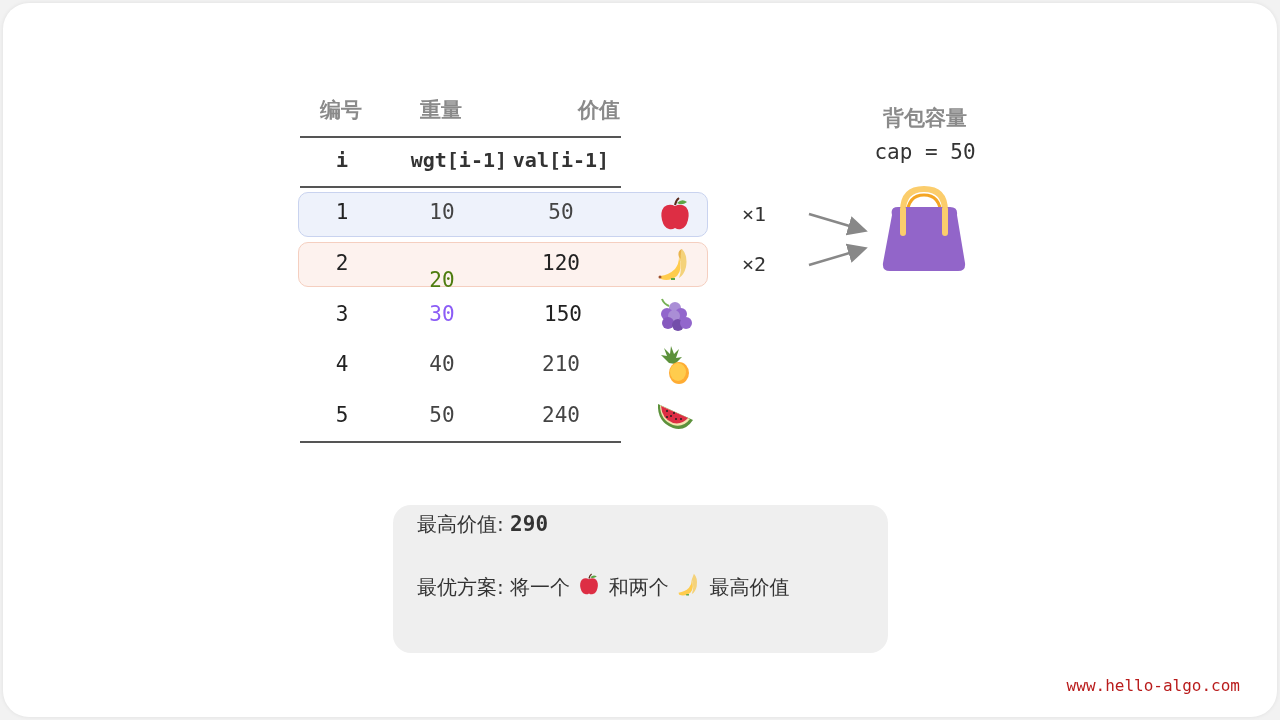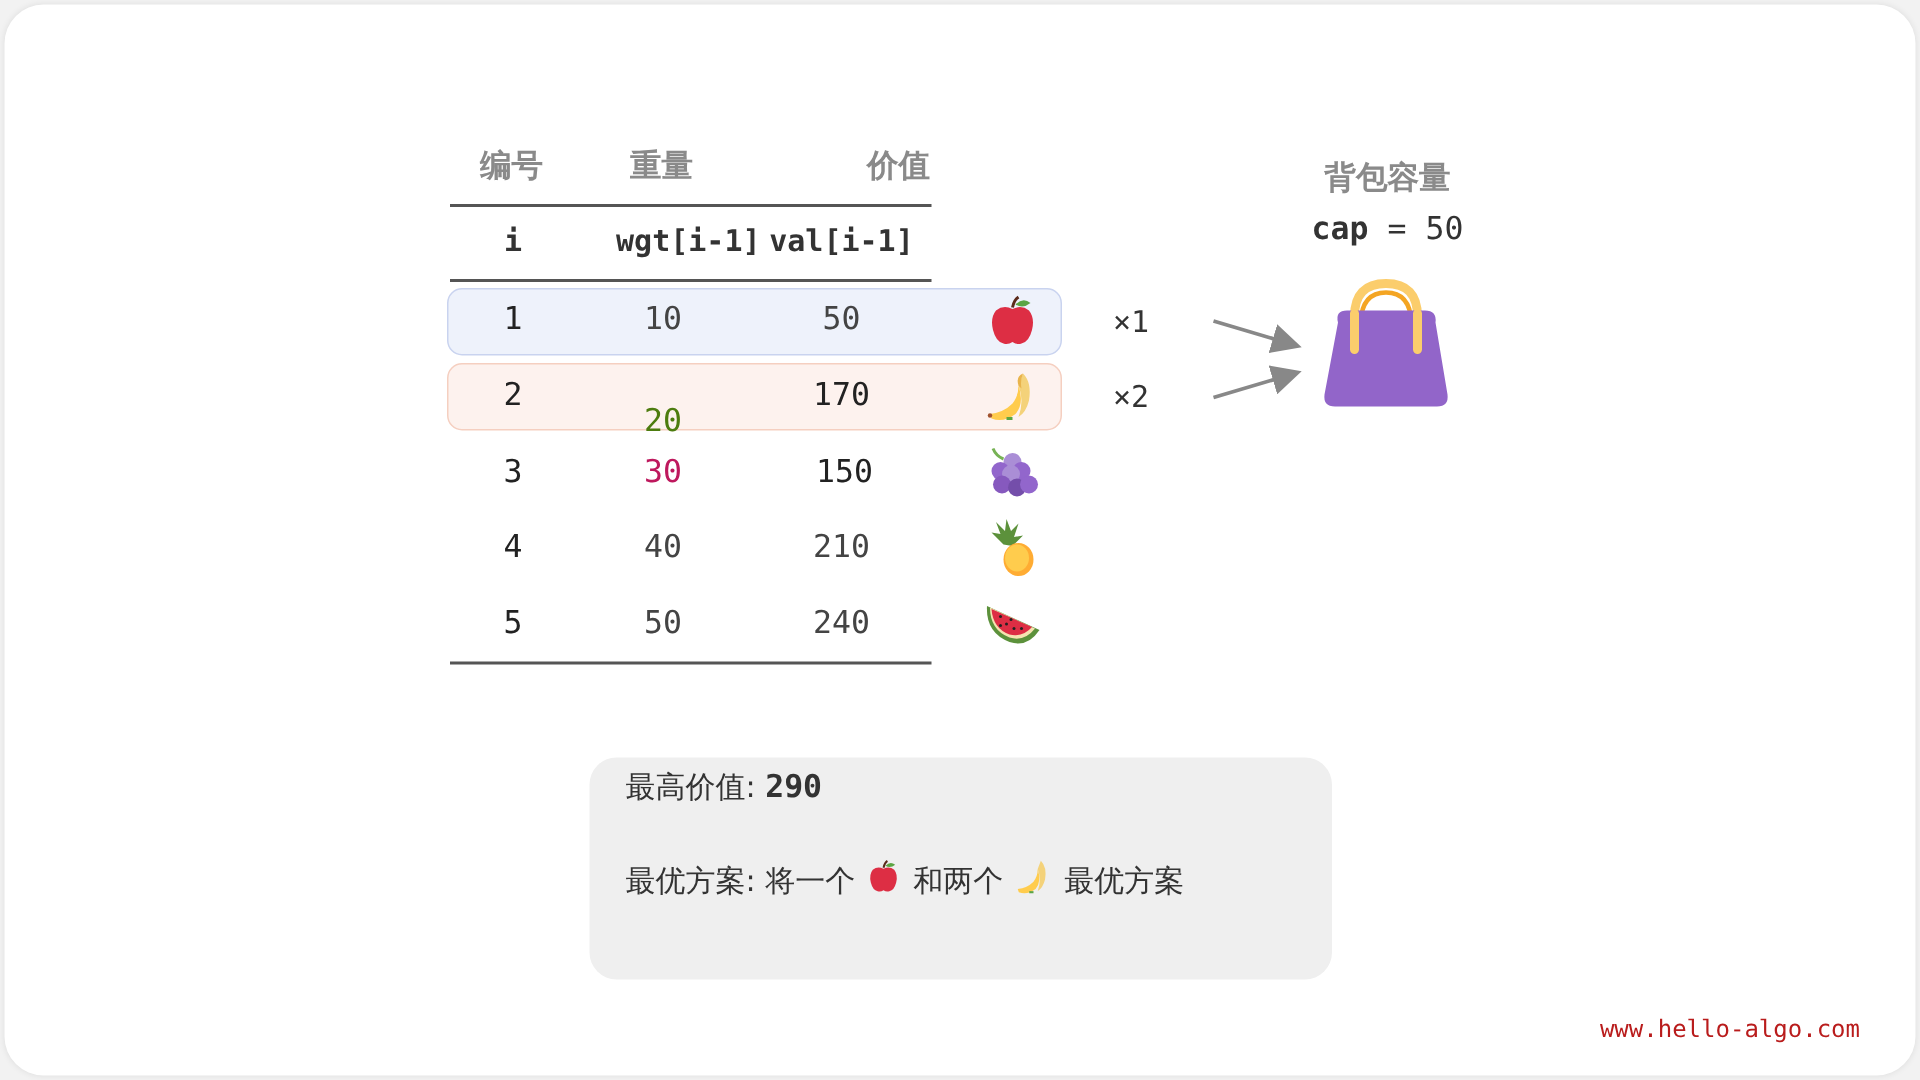--- a/index.html
+++ b/index.html
@@ -89,31 +89,31 @@
 <div class="cell" style="left:392px; top:200px; color:#444;">10</div>
 <div class="cell" style="left:511px; top:200px; color:#444;">50</div>
 <svg class="fruit" style="left:655px; top:195px;" viewBox="0 0 40 40">
   <path d="M20 10 Q21 5 24 3" stroke="#5b2a1a" stroke-width="2" fill="none"></path>
   <path d="M22 8 Q27 3 32 7 Q27 11 22 8Z" fill="#5ca544"></path>
   <path d="M20 11 Q14 8 9 12 Q5 17 7 25 Q9 33 14 34 Q17 35 20 33 Q23 35 26 34 Q31 33 33 25 Q35 17 31 12 Q26 8 20 11Z" fill="#dd2e44"></path>
 </svg>
 
 <div class="cell" style="left:292px; top:251px; color:#222;">2</div>
 <div class="cell" style="left:392px; top:268px; color:#4d7c0f;">20</div>
-<div class="cell" style="left:511px; top:251px; color:#222;">170</div>
+<div class="cell" style="left:511px; top:251px; color:#222;">120</div>
 <svg class="fruit" style="left:655px; top:245px;" viewBox="0 0 40 40">
   <path d="M27 4 Q33 10 31 22 Q29 30 24 33 Q28 22 24 12 Z" fill="#f4d27a"></path>
   <path d="M5 31 Q14 30 20 24 Q24 19 24 12 Q28 24 22 31 Q14 37 6 34 Z" fill="#ffcc4d"></path>
   <path d="M24 12 Q22 6 27 4 Q25 9 26 14Z" fill="#e9b44c"></path>
   <rect x="16" y="33" width="4" height="2" fill="#5ca544"></rect>
   <circle cx="5" cy="32" r="1.5" fill="#a0522d"></circle>
 </svg>
 
 <div class="cell" style="left:292px; top:302px; color:#222;">3</div>
-<div class="cell" style="left:392px; top:302px; color:#be185d;">30</div>
+<div class="cell" style="left:392px; top:302px; color:#8b5cf6;">30</div>
 <div class="cell" style="left:513px; top:302px; color:#222;">150</div>
 <svg class="fruit" style="left:655px; top:296px;" viewBox="0 0 40 40">
   <path d="M7 3 Q9 8 14 10" stroke="#77b255" stroke-width="2" fill="none"></path>
   <circle cx="20" cy="12" r="6" fill="#aa8ed6"></circle>
   <circle cx="12" cy="18" r="6" fill="#9266cc"></circle>
   <circle cx="26" cy="18" r="6" fill="#9266cc"></circle>
   <circle cx="19" cy="20" r="6" fill="#aa8ed6"></circle>
   <circle cx="13" cy="27" r="6" fill="#8659be"></circle>
   <circle cx="23" cy="29" r="6" fill="#744eaa"></circle>
   <circle cx="31" cy="27" r="6" fill="#9266cc"></circle>
@@ -152,21 +152,21 @@
     <marker id="ah" markerWidth="8" markerHeight="8" refX="6" refY="4" orient="auto">
       <path d="M0 0 L8 4 L0 8 Z" fill="#888"></path>
     </marker>
   </defs>
   <line x1="4" y1="9" x2="58" y2="25" stroke="#888" stroke-width="2.5" marker-end="url(#ah)"></line>
   <line x1="4" y1="60" x2="58" y2="44" stroke="#888" stroke-width="2.5" marker-end="url(#ah)"></line>
 </svg>
 
 <div class="caption cn" style="top:104px; font-size:21px; font-weight:bold; color:#8a8a8a;">背包容量</div>
 <div class="caption mono" style="top:140px; font-size:21px; color:#333;">
-  <span style="font-weight:bold;">cap</span>
+  <span style="font-weight:normal;">cap</span>
   <span>=</span>
   <span>50</span>
 </div>
 
 <svg style="position:absolute; left:878px; top:185px;" width="92" height="90" viewBox="0 0 92 90">
   <path d="M25 46 L25 26 Q25 4 46 4 Q67 4 67 26 L67 46" stroke="#fbcd6c" stroke-width="6" fill="none" stroke-linecap="round"></path>
   <path d="M29 30 Q30 10 46 10 Q62 10 63 30" stroke="#f4a523" stroke-width="3" fill="none"></path>
   <path d="M14 30 Q12 22 20 22 L72 22 Q80 22 79 30 L87 78 Q88 86 80 86 L12 86 Q4 86 5 78 Z" fill="#9265c9"></path>
   <path d="M25 24 L25 48 M67 24 L67 48" stroke="#fbcd6c" stroke-width="6" stroke-linecap="round"></path>
 </svg>
@@ -183,17 +183,17 @@
       <path d="M20 10 Q21 5 24 3" stroke="#5b2a1a" stroke-width="2" fill="none"></path>
       <path d="M22 8 Q27 3 32 7 Q27 11 22 8Z" fill="#5ca544"></path>
       <path d="M20 11 Q14 8 9 12 Q5 17 7 25 Q9 33 14 34 Q17 35 20 33 Q23 35 26 34 Q31 33 33 25 Q35 17 31 12 Q26 8 20 11Z" fill="#dd2e44"></path>
     </svg>
     <span>和两个</span>
     <svg width="28" height="28" viewBox="0 0 40 40" style="vertical-align:-5px;">
       <path d="M27 4 Q33 10 31 22 Q29 30 24 33 Q28 22 24 12 Z" fill="#f4d27a"></path>
       <path d="M5 31 Q14 30 20 24 Q24 19 24 12 Q28 24 22 31 Q14 37 6 34 Z" fill="#ffcc4d"></path>
       <rect x="16" y="33" width="4" height="2" fill="#5ca544"></rect>
     </svg>
-    <span>最优方案</span>
+    <span>最高价值</span>
   </div>
 </div>
 
 <div class="watermark">www.hello-algo.com</div>
 
 </body></html>

